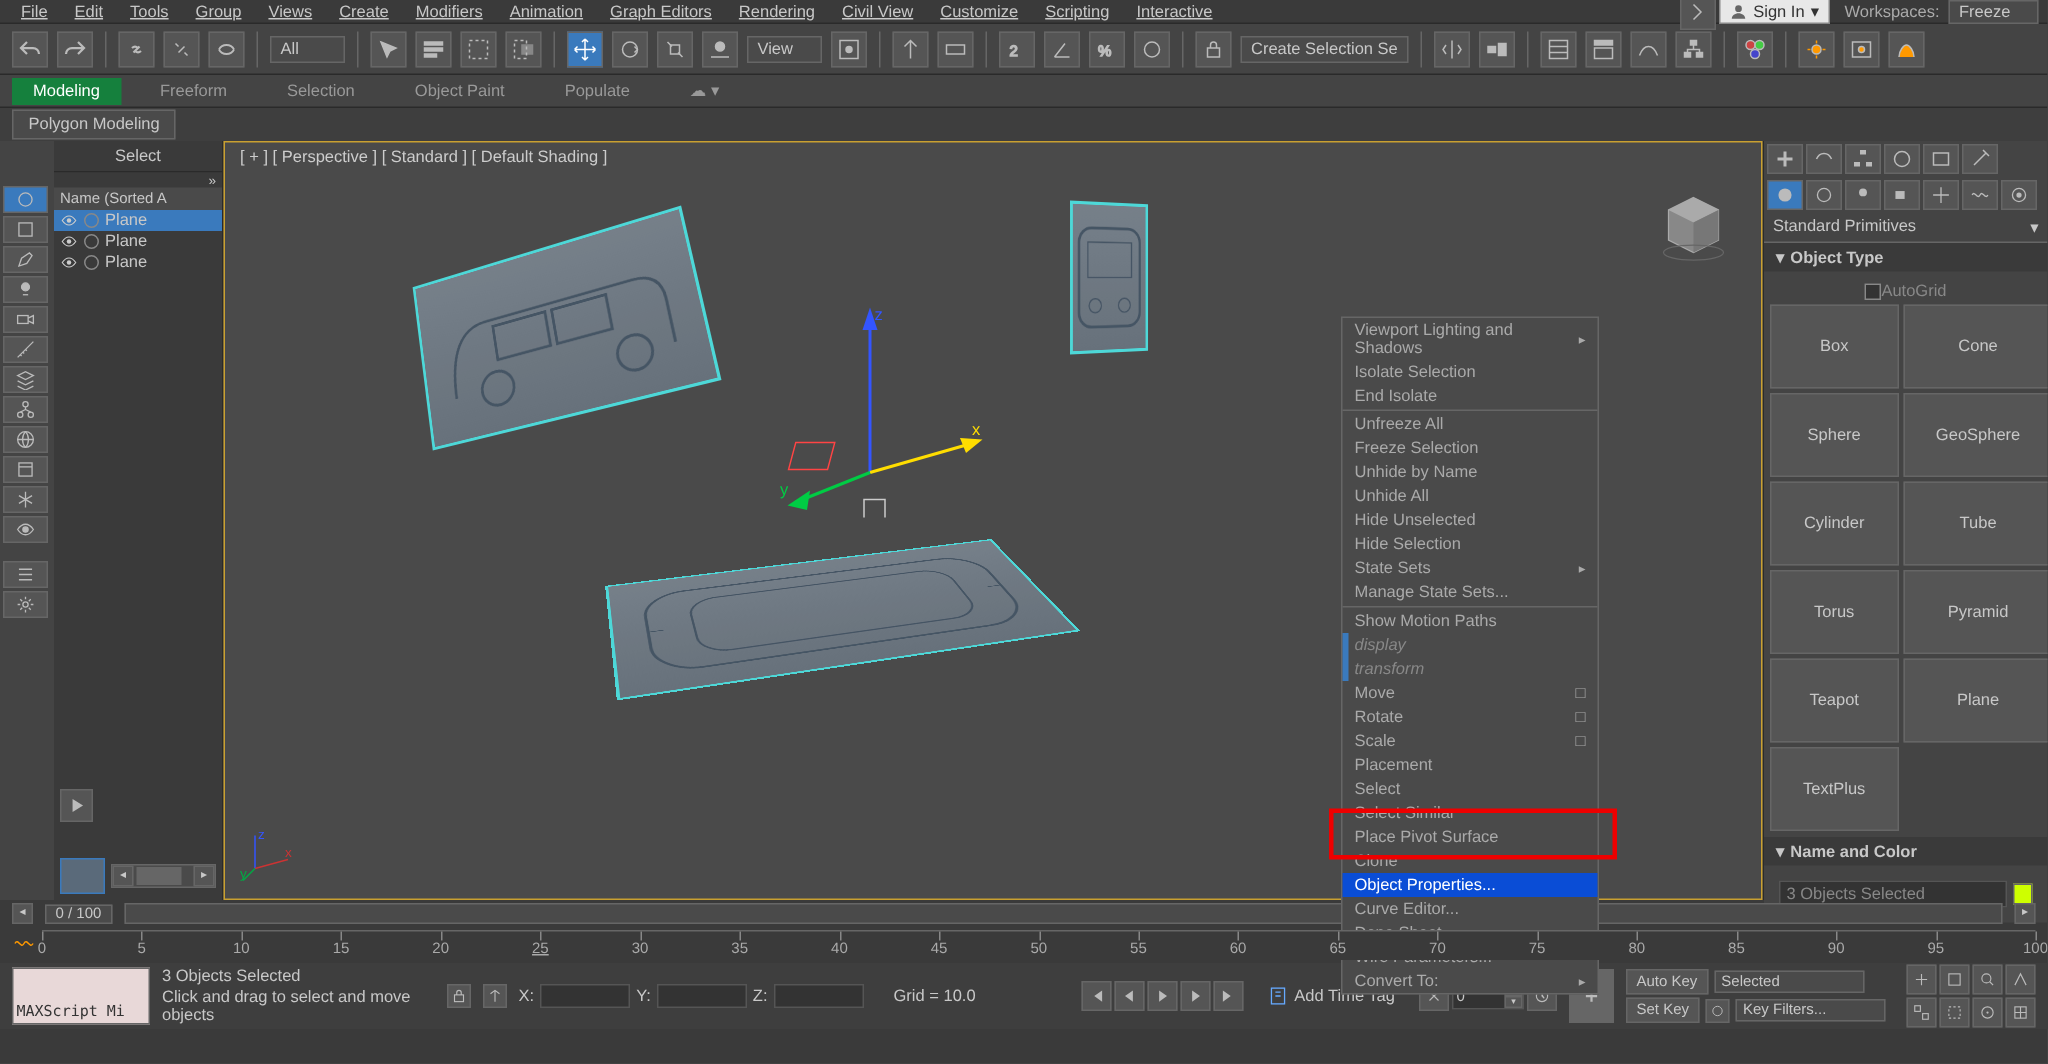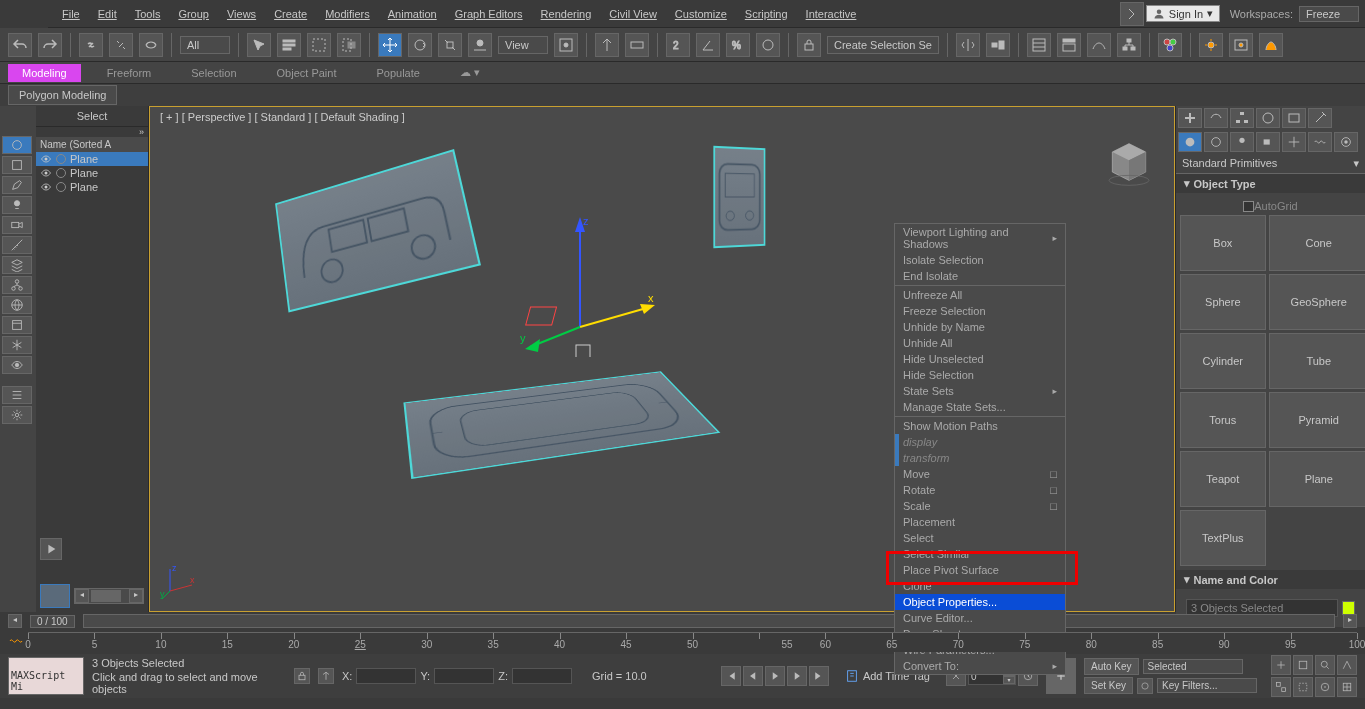--- a/index.html
+++ b/index.html
@@ -1,34 +1,34 @@
 <!DOCTYPE html>
 <html><head>
 <meta charset="utf-8">
 <style>
 * { margin: 0; padding: 0; box-sizing: border-box; font-family: "Segoe UI", Arial, sans-serif; }
 body { background: #3a3a3a; color: #c8c8c8; font-size: 11px; overflow: hidden; width: 1365px; height: 709px; position: relative; }
-.menubar { background: #3a3a3a; height: 28px; display: flex; align-items: center; padding: 0 6px; border-bottom: 1px solid #2a2a2a; gap: 2px; margin-left: 48px; }
+.menubar { background: #3a3a3a; height: 16px; display: flex; align-items: center; padding: 0 6px; border-bottom: 1px solid #2a2a2a; gap: 2px; }
 .menubar-item { padding: 2px 8px; cursor: pointer; text-decoration: underline; text-decoration-style: solid; text-underline-offset: 1px; }
 .menubar-spacer { flex: 1; }
 .signin-box { display: flex; align-items: center; background: #e8e8e8; color: #333; padding: 1px 6px; border: 1px solid #888; gap: 4px; }
 .signin-box svg { width: 12px; height: 12px; }
 .workspace-label { margin-left: 8px; margin-right: 4px; color: #aaa; }
 .workspace-combo { background: #4a4a4a; border: 1px solid #666; padding: 1px 6px; min-width: 60px; }
 
 .toolbar { background: #444; height: 34px; display: flex; align-items: center; padding: 0 8px; gap: 6px; border-bottom: 1px solid #2a2a2a; }
 .tool-btn { width: 24px; height: 24px; background: #555; border: 1px solid #666; display: flex; align-items: center; justify-content: center; cursor: pointer; }
 .tool-btn.active { background: #3a7abd; }
 .tool-sep { width: 1px; height: 24px; background: #666; margin: 0 2px; }
 .tool-combo { background: #4a4a4a; border: 1px solid #666; padding: 2px 6px; font-size: 11px; min-width: 50px; }
 .tool-btn svg { width: 16px; height: 16px; stroke: #bbb; fill: none; }
 
 .ribbon-tabs { background: #444; height: 22px; display: flex; align-items: center; padding: 0 8px; gap: 12px; border-bottom: 1px solid #2a2a2a; }
 .ribbon-tab { padding: 3px 14px; cursor: pointer; color: #999; }
-.ribbon-tab.active { background: #d946ef; color: #fff; }
+.ribbon-tab.active { background: #15803d; color: #fff; }
 .ribbon-panel { background: #3e3e3e; height: 22px; display: flex; align-items: center; padding: 0 8px; }
 .ribbon-panel-btn { background: #4a4a4a; padding: 3px 10px; border: 1px solid #666; cursor: pointer; }
 
 .main-area { display: flex; height: 506px; }
 .left-panel { width: 149px; background: #3a3a3a; border-right: 1px solid #2a2a2a; display: flex; }
 .left-tools { width: 36px; display: flex; flex-direction: column; gap: 2px; padding: 2px; background: #444; }
 .left-tool { width: 30px; height: 18px; background: #555; border: 1px solid #666; display:flex; align-items:center; justify-content:center; }
 .left-tool.active { background: #3a7abd; }
 .left-tool svg { width:14px; height:14px; stroke:#bbb; fill:none; }
 .scene-panel { flex: 1; display: flex; flex-direction: column; }
@@ -79,21 +79,21 @@
 .slider-row { height: 18px; display: flex; align-items: center; padding: 0 8px; gap: 8px; }
 .frame-counter { background: #4a4a4a; border: 1px solid #666; padding: 0 6px; font-size: 10px; }
 .track-bar { flex: 1; background: #4a4a4a; height: 14px; border: 1px solid #666; }
 
 .timeline-row { height: 24px; display: flex; align-items: center; padding: 0 8px; position: relative; }
 .timeline-ruler { flex: 1; height: 20px; background: #3a3a3a; position: relative; border-top: 1px solid #666; }
 .tick { position: absolute; top: 0; width: 1px; height: 6px; background: #888; }
 .tick-label { position: absolute; top: 6px; font-size: 10px; color: #aaa; transform: translateX(-50%); }
 
 .status-row { height: 44px; display: flex; align-items: center; padding: 2px 8px; gap: 8px; background: #3e3e3e; }
-.script-mini { width: 76px; height: 38px; background: #e8d8d8; border: 1px solid #666; font-family: monospace; font-size: 10px; color: #333; padding: 2px; display:flex; align-items:flex-end;}
+.script-mini { width: 92px; height: 38px; background: #e8d8d8; border: 1px solid #666; font-family: monospace; font-size: 10px; color: #333; padding: 2px; display:flex; align-items:flex-end;}
 .status-text { flex: 1; display: flex; flex-direction: column; gap: 2px; font-size: 11px; }
 .coord-group { display: flex; gap: 4px; align-items: center; }
 .coord-label { font-size: 11px; }
 .coord-input { width: 60px; background: #333; border: 1px solid #555; padding: 1px 3px; font-size: 10px; height:16px; }
 .playback-btns { display: flex; gap: 2px; }
 .play-btn { width: 20px; height: 20px; background: #555; border: 1px solid #666; display:flex;align-items:center;justify-content:center; }
 .play-btn svg { width:12px; height:12px; fill:#bbb; }
 .anim-controls { display: flex; flex-direction: column; gap: 2px; }
 .anim-row { display: flex; gap: 4px; align-items: center; }
 .anim-btn { background: #555; border: 1px solid #666; padding: 2px 6px; font-size: 10px; }
@@ -736,21 +736,21 @@
         <div class="tick-label" style="left: 30%;">30</div>
         <div class="tick" style="left: 35%;"></div>
         <div class="tick-label" style="left: 35%;">35</div>
         <div class="tick" style="left: 40%;"></div>
         <div class="tick-label" style="left: 40%;">40</div>
         <div class="tick" style="left: 45%;"></div>
         <div class="tick-label" style="left: 45%;">45</div>
         <div class="tick" style="left: 50%;"></div>
         <div class="tick-label" style="left: 50%;">50</div>
         <div class="tick" style="left: 55%;"></div>
-        <div class="tick-label" style="left: 55%; margin-left: 28px;">55</div>
+        <div class="tick-label" style="left: 55%;">55</div>
         <div class="tick" style="left: 60%;"></div>
         <div class="tick-label" style="left: 60%;">60</div>
         <div class="tick" style="left: 65%;"></div>
         <div class="tick-label" style="left: 65%;">65</div>
         <div class="tick" style="left: 70%;"></div>
         <div class="tick-label" style="left: 70%;">70</div>
         <div class="tick" style="left: 75%;"></div>
         <div class="tick-label" style="left: 75%;">75</div>
         <div class="tick" style="left: 80%;"></div>
         <div class="tick-label" style="left: 80%;">80</div>

